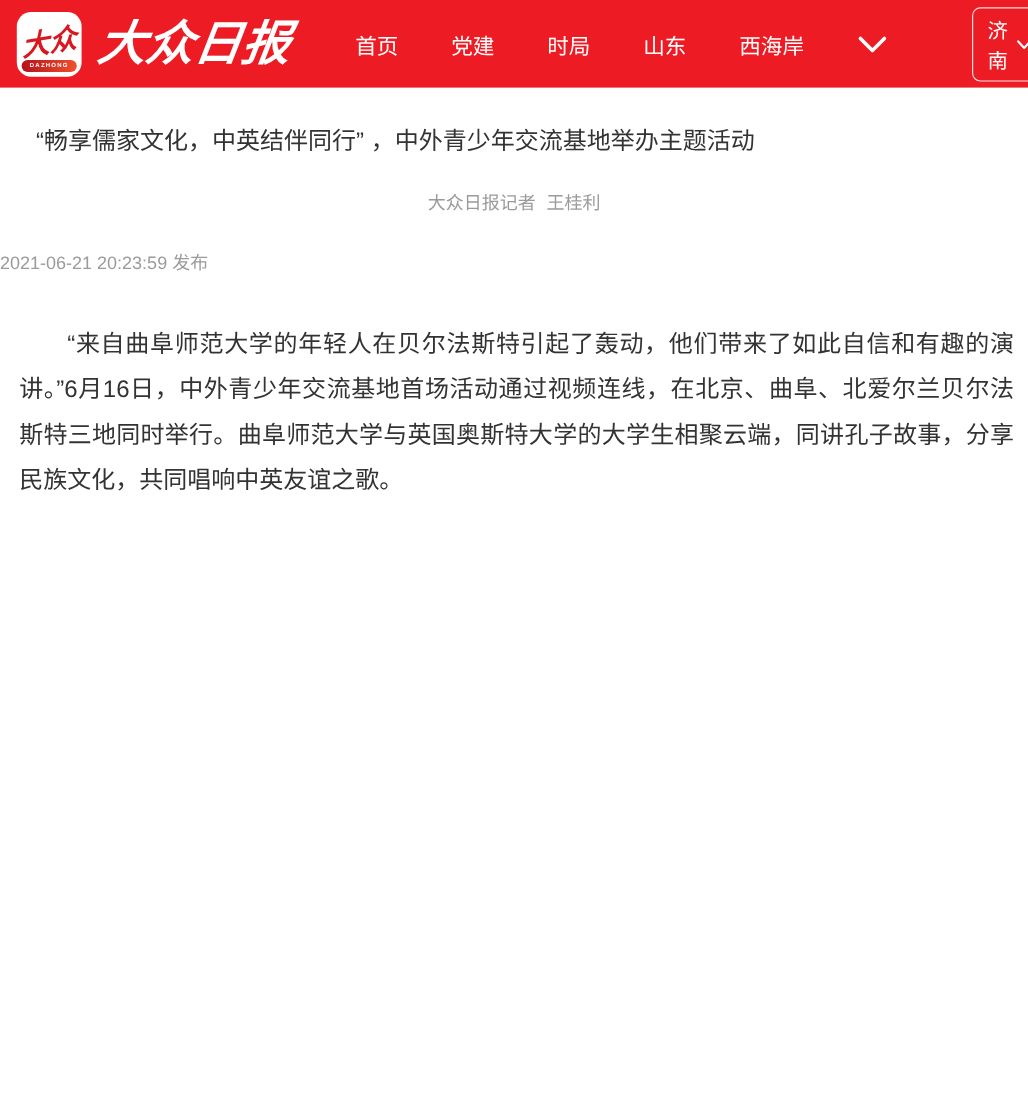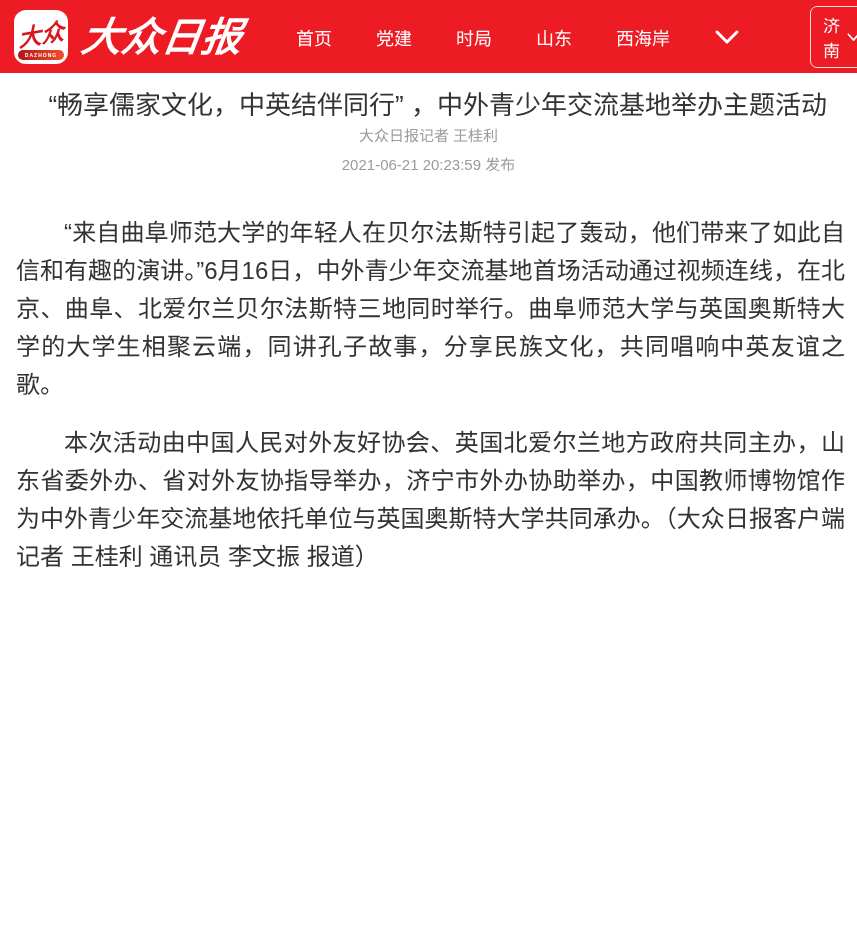--- a/index.html
+++ b/index.html
@@ -88,45 +88,47 @@
     color:#fff;
     font-size:17px;
     padding:5px 12px;
     margin-left:26px;
     cursor:pointer;
     font-family:inherit;
   }
 
   
   .article-title {
-    font-size:26px;
+    font-size:20px;
     font-weight:400;
     color:#333;
-    text-align:right;
+    text-align:left;
     line-height:38px;
-    margin:13px 30px 0;
+    margin:26px 30px 0;
   }
   .byline {
     text-align:center;
     color:#9b9b9b;
     font-size:15px;
+    margin-top:20px;
+    font-family:Liberation Mono, monospace;
   }
   .meta-line {
     display:flex;
-    justify-content:center;
+    justify-content:space-between;
     gap:42px;
     color:#9b9b9b;
     font-size:15px;
-    margin-top:8px;
+    margin-top:28px;
   }
   .article-body {
     margin:40px 12px 24px 16px;
   }
   .article-body p {
-    font-size:24px;
+    font-size:20px;
     color:#333;
     line-height:38px;
     text-indent:2em;
     text-align:justify;
     margin:0 0 20px 0;
   }
   .article-body p:last-child { margin-bottom:0; }
 </style>
 </head>
 <body>
@@ -166,15 +168,14 @@
   <h1 class="article-title">“畅享儒家文化，中英结伴同行” ，中外青少年交流基地举办主题活动</h1>
 
   <div class="byline">大众日报记者 王桂利</div>
 
   <div class="meta-line">
     <span>2021-06-21 20:23:59 发布</span>
   </div>
 
   <div class="article-body">
     <p>“来自曲阜师范大学的年轻人在贝尔法斯特引起了轰动，他们带来了如此自信和有趣的演讲。”6月16日，中外青少年交流基地首场活动通过视频连线，在北京、曲阜、北爱尔兰贝尔法斯特三地同时举行。曲阜师范大学与英国奥斯特大学的大学生相聚云端，同讲孔子故事，分享民族文化，共同唱响中英友谊之歌。</p>
-    <p>本次活动由中国人民对外友好协会、英国北爱尔兰地方政府共同主办，山东省委外办、省对外友协指导举办，济宁市外办协助举办，中国教师博物馆作为中外青少年交流基地依托单位与英国奥斯特大学共同承办。（大众日报客户端记者 王桂利 通讯员 李文振 报道）</p>
   </div>
 </main>
 
 </body></html>

